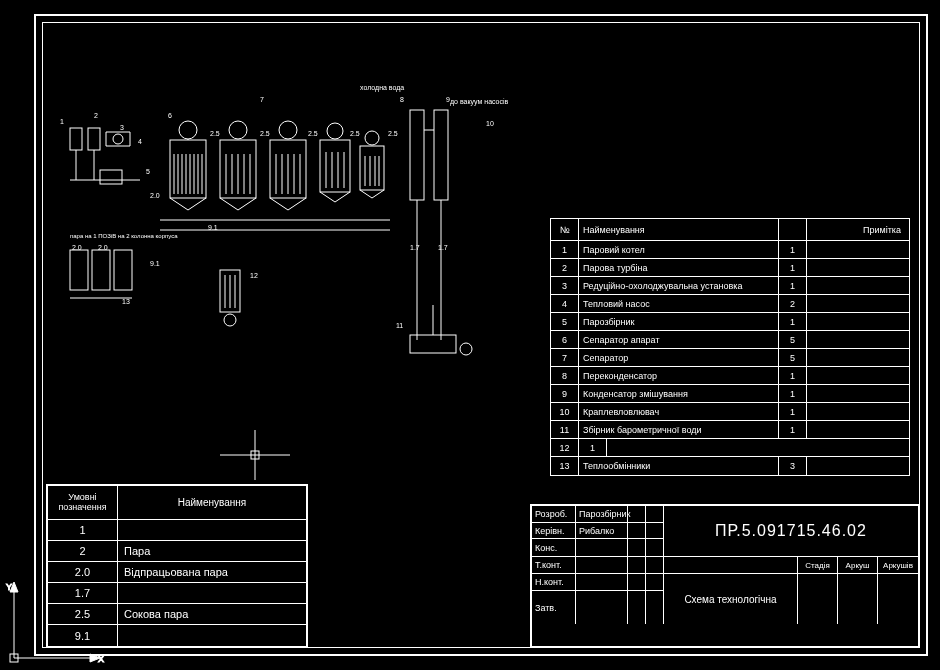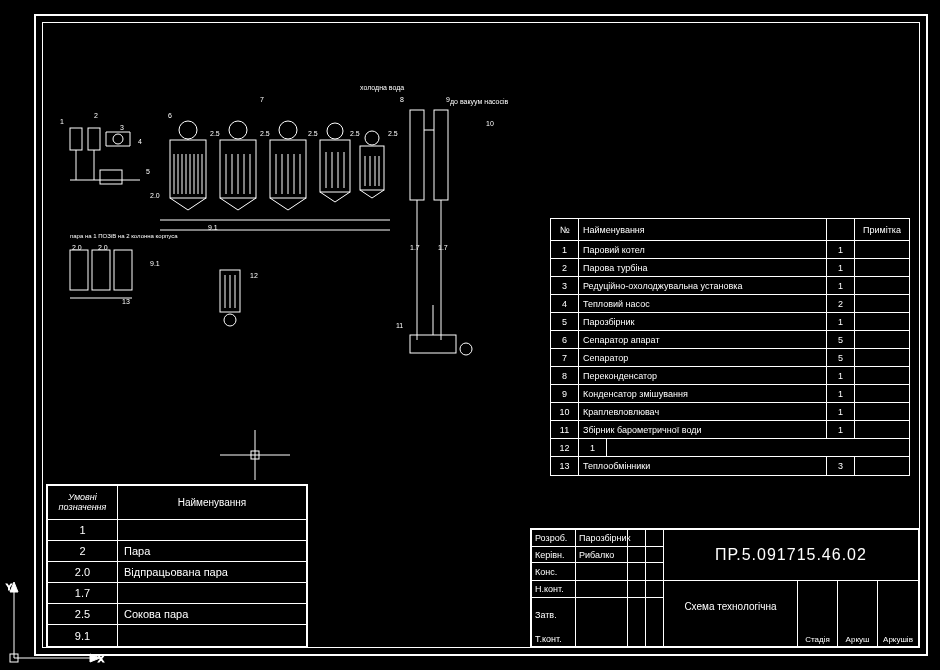--- a/index.html
+++ b/index.html
@@ -46,21 +46,21 @@
   .equip-table .row:last-child { border-bottom: none; }
   .equip-table .row.header { height: 22px; }
   .equip-table .cell {
     border-right: 1px solid #fff;
     padding: 2px 4px;
     display: flex; align-items: center;
   }
   .equip-table .c-num { width: 28px; justify-content: center; }
   .equip-table .c-name { flex: 1; }
   .equip-table .c-qty { width: 28px; justify-content: center; }
-  .equip-table .c-note { width: 54px; justify-content: center; border-right: none; }
+  .equip-table .c-note { width: 54px; justify-content: center; border-right: none; margin-left: 48px; }
 
   
   .legend-table {
     position: absolute;
     left: 46px; bottom: 22px;
     width: 262px;
     border: 2px solid #fff;
     font-size: 11px;
   }
   .legend-table .row { display: flex; border-bottom: 1px solid #fff; height: 21px; }
@@ -72,21 +72,21 @@
     display: flex; align-items: center; justify-content: center;
   }
   .legend-table .c-sym { width: 70px; }
   .legend-table .c-name { flex: 1; border-right: none; justify-content: flex-start; }
   .legend-table .header .cell { font-size: 10px; text-align: center; justify-content: center; }
 
   
   .titleblock {
     position: absolute;
     right: 20px; bottom: 22px;
-    width: 390px; height: 120px;
+    width: 390px; height: 144px;
     border: 2px solid #fff;
     font-size: 9px;
     margin-top: 35px;
   }
   .tb-row { display: flex; border-bottom: 1px solid #fff; height: 17px; }
   .tb-row:last-child { border-bottom: none; }
   .tb-cell { border-right: 1px solid #fff; padding: 1px 3px; display: flex; align-items: center; }
   .tb-cell:last-child { border-right: none; }
   .tb-label { width: 44px; }
   .tb-name { width: 52px; }
@@ -338,21 +338,21 @@
         <div class="cell c-num">13</div>
         <div class="cell c-name">Теплообмінники</div>
         <div class="cell c-qty">3</div>
         <div class="cell c-note"></div>
       </div>
     </div>
 </div>
 
 <div class="legend-table">
   <div class="row header">
-    <div class="cell c-sym" style="white-space:pre; line-height:1.1; font-size:9px;font-style:italic;">Умовні
+    <div class="cell c-sym" style="white-space:pre; line-height:1.1; font-size:9px;">Умовні
 позначення</div>
     <div class="cell c-name" style="justify-content:center">Найменування</div>
   </div>
   <div id="legend-rows">
       <div class="row">
         <div class="cell c-sym">1</div>
       </div>
       <div class="row">
         <div class="cell c-sym">2</div>
         <div class="cell c-name">Пара</div>
@@ -391,20 +391,32 @@
       </div>
       <div class="tb-row" style="border-bottom:none">
         <div class="tb-cell tb-label">Конс.</div>
         <div class="tb-cell tb-name"></div>
         <div class="tb-cell tb-sig"></div>
         <div class="tb-cell tb-date" style="border-right:1px solid #fff"></div>
       </div>
     </div>
     <div class="tb-cell tb-title">ПР.5.091715.46.02</div>
   </div>
+  <div style="display:flex; height:17px; border-bottom:1px solid #fff;">
+    <div style="width:132px; display:flex;">
+      <div class="tb-cell tb-label">Т.конт.</div>
+      <div class="tb-cell tb-name"></div>
+      <div class="tb-cell tb-sig"></div>
+      <div class="tb-cell tb-date" style="border-right:1px solid #fff"></div>
+    </div>
+    <div class="tb-cell" style="flex:1;border-right:1px solid #fff"></div>
+    <div class="tb-cell tb-small">Стадія</div>
+    <div class="tb-cell tb-small">Аркуш</div>
+    <div class="tb-cell tb-small">Аркушів</div>
+  </div>
   <div style="display:flex; flex:1; height:50px;">
     <div style="width:132px; display:flex; flex-direction:column;">
       <div class="tb-row">
         <div class="tb-cell tb-label">Н.конт.</div>
         <div class="tb-cell tb-name"></div>
         <div class="tb-cell tb-sig"></div>
         <div class="tb-cell tb-date" style="border-right:1px solid #fff"></div>
       </div>
       <div class="tb-row" style="border-bottom:none; flex:1">
         <div class="tb-cell tb-label">Затв.</div>
@@ -412,32 +424,20 @@
         <div class="tb-cell tb-sig"></div>
         <div class="tb-cell tb-date" style="border-right:1px solid #fff"></div>
       </div>
     </div>
     <div class="tb-cell tb-subtitle" style="border-right:1px solid #fff">Схема технологічна</div>
     <div style="width:120px; display:flex;">
       <div class="tb-cell tb-small"></div>
       <div class="tb-cell tb-small"></div>
       <div class="tb-cell tb-small"></div>
     </div>
-  </div>
-  <div style="display:flex; height:17px; border-bottom:1px solid #fff;">
-    <div style="width:132px; display:flex;">
-      <div class="tb-cell tb-label">Т.конт.</div>
-      <div class="tb-cell tb-name"></div>
-      <div class="tb-cell tb-sig"></div>
-      <div class="tb-cell tb-date" style="border-right:1px solid #fff"></div>
-    </div>
-    <div class="tb-cell" style="flex:1;border-right:1px solid #fff"></div>
-    <div class="tb-cell tb-small">Стадія</div>
-    <div class="tb-cell tb-small">Аркуш</div>
-    <div class="tb-cell tb-small">Аркушів</div>
   </div>
 </div>
 
 <div class="crosshair">
   <svg viewBox="0 0 70 50">
       <g stroke="#fff" stroke-width="1">
     <line x1="0" y1="25" x2="70" y2="25"></line>
         <line x1="35" y1="0" x2="35" y2="50"></line>
     <rect x="31" y="21" width="8" height="8" fill="none"></rect>
   </g>

